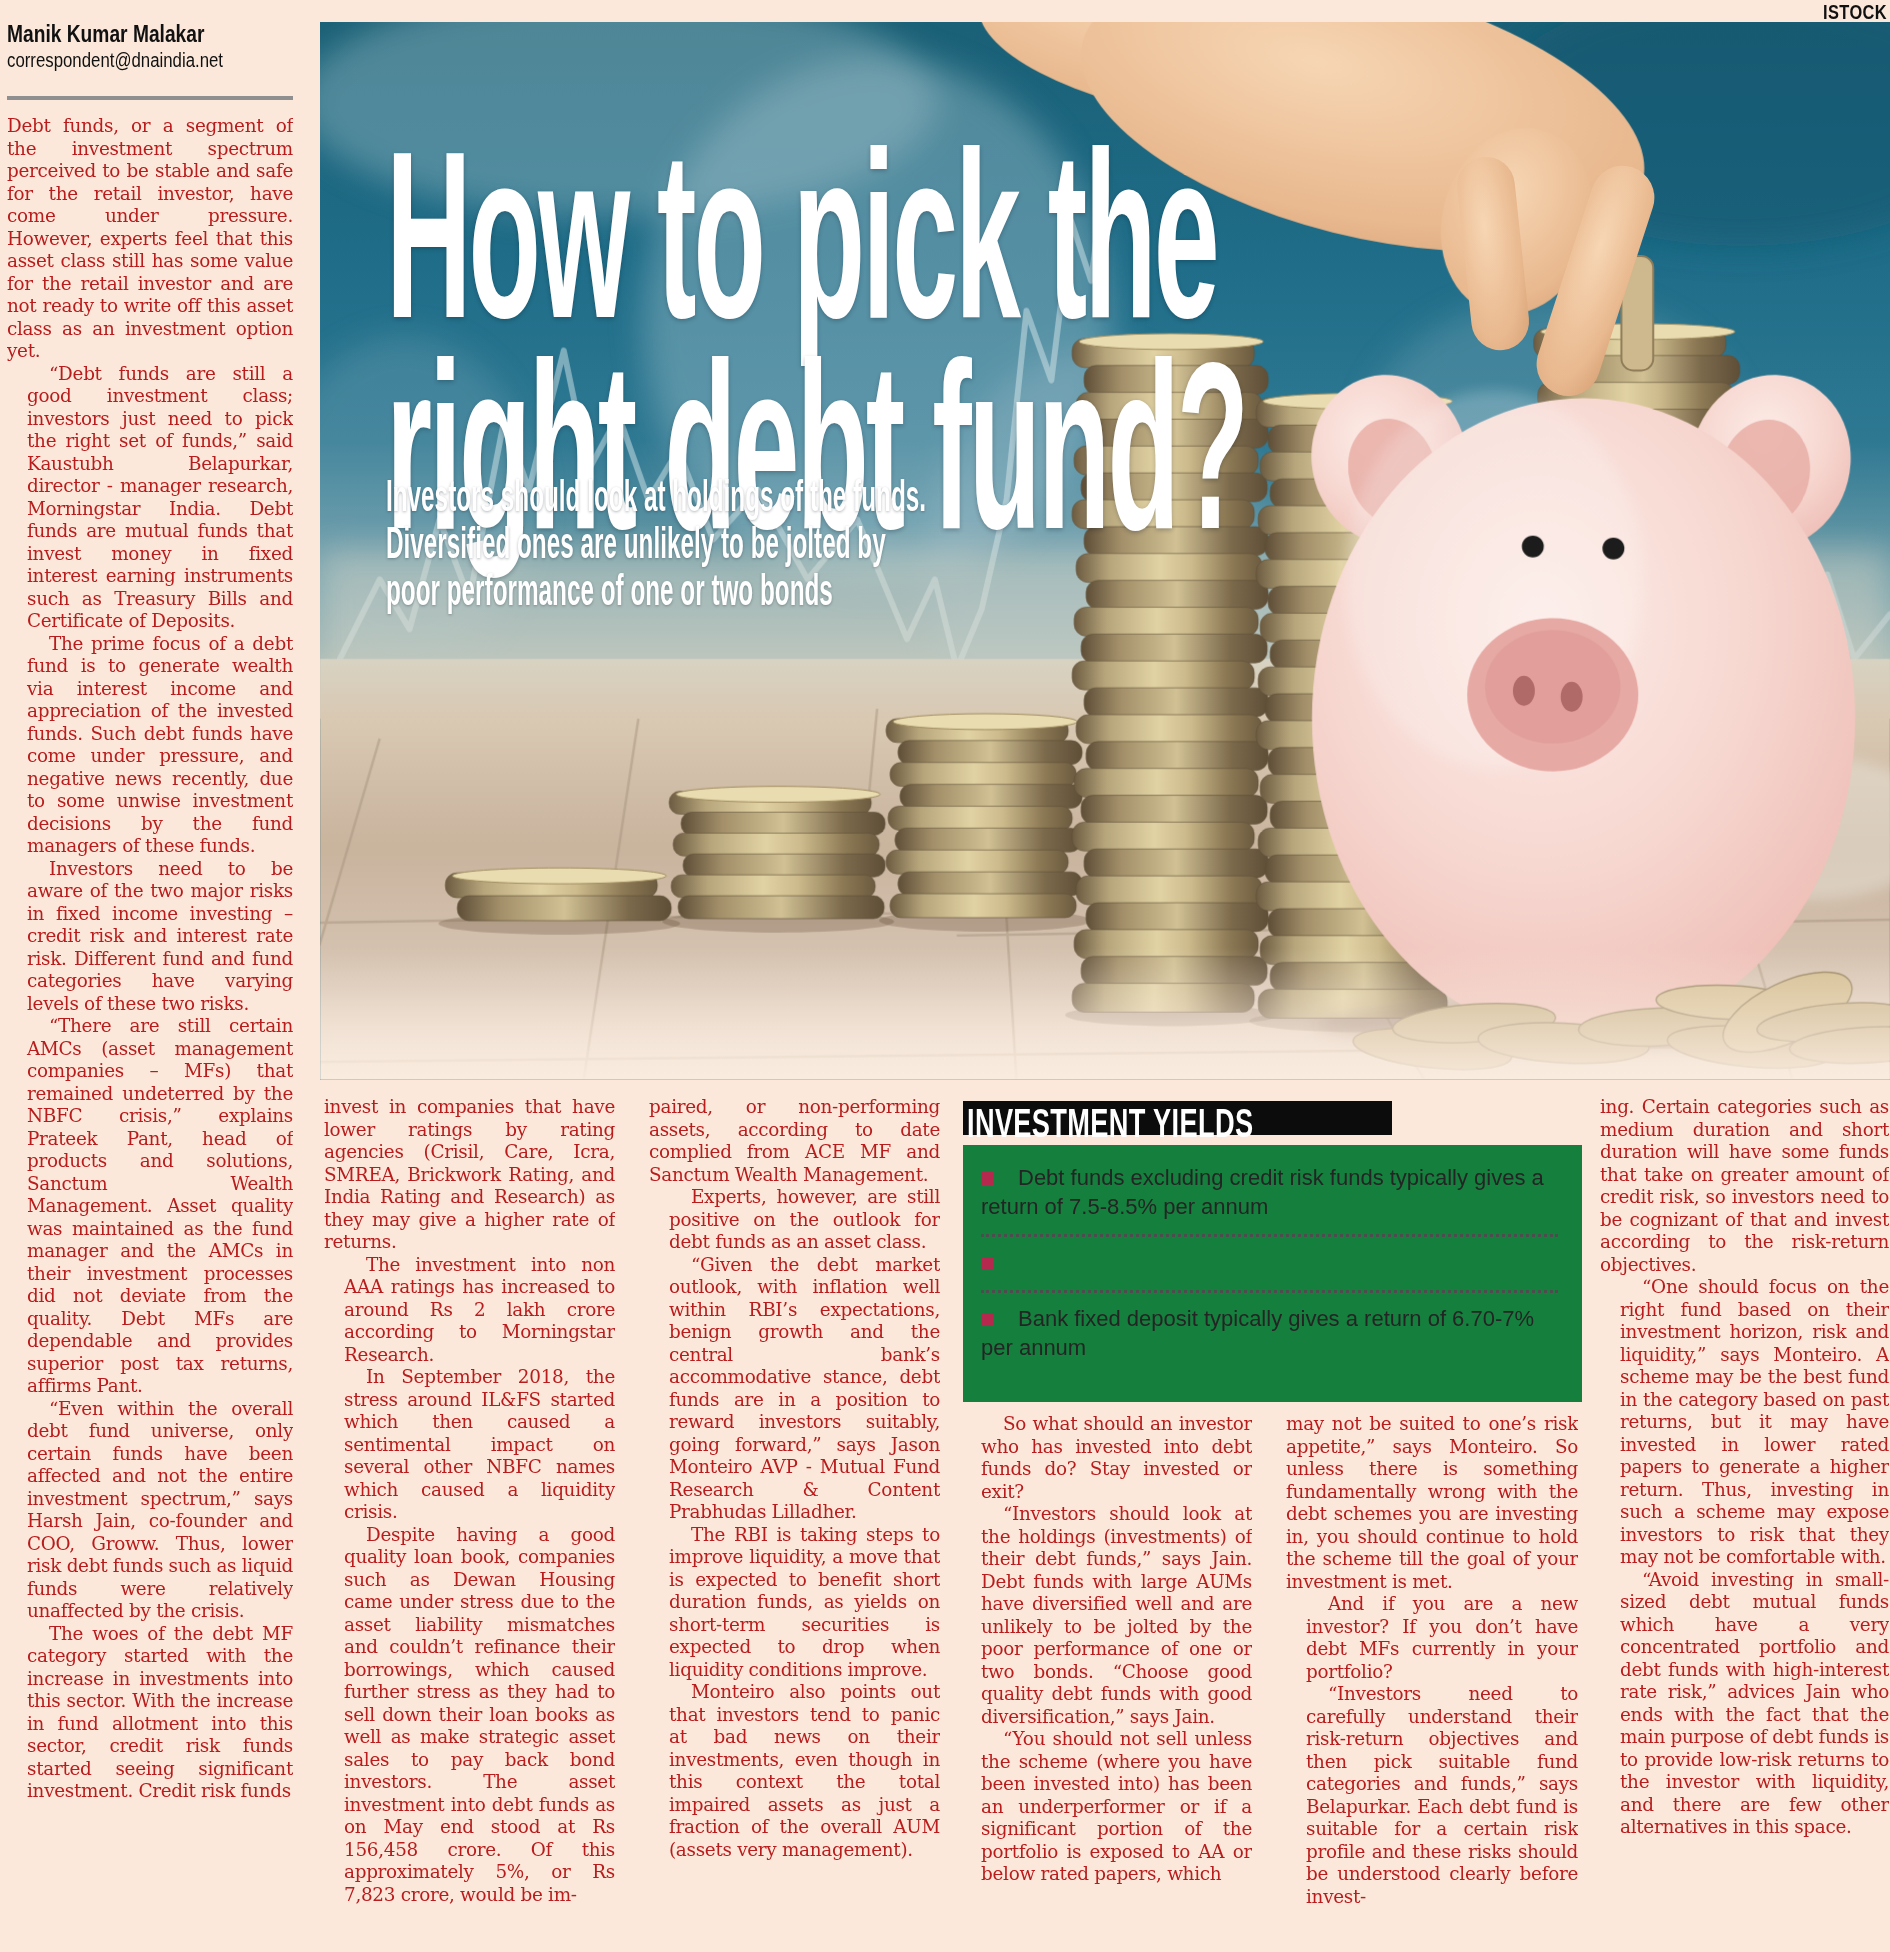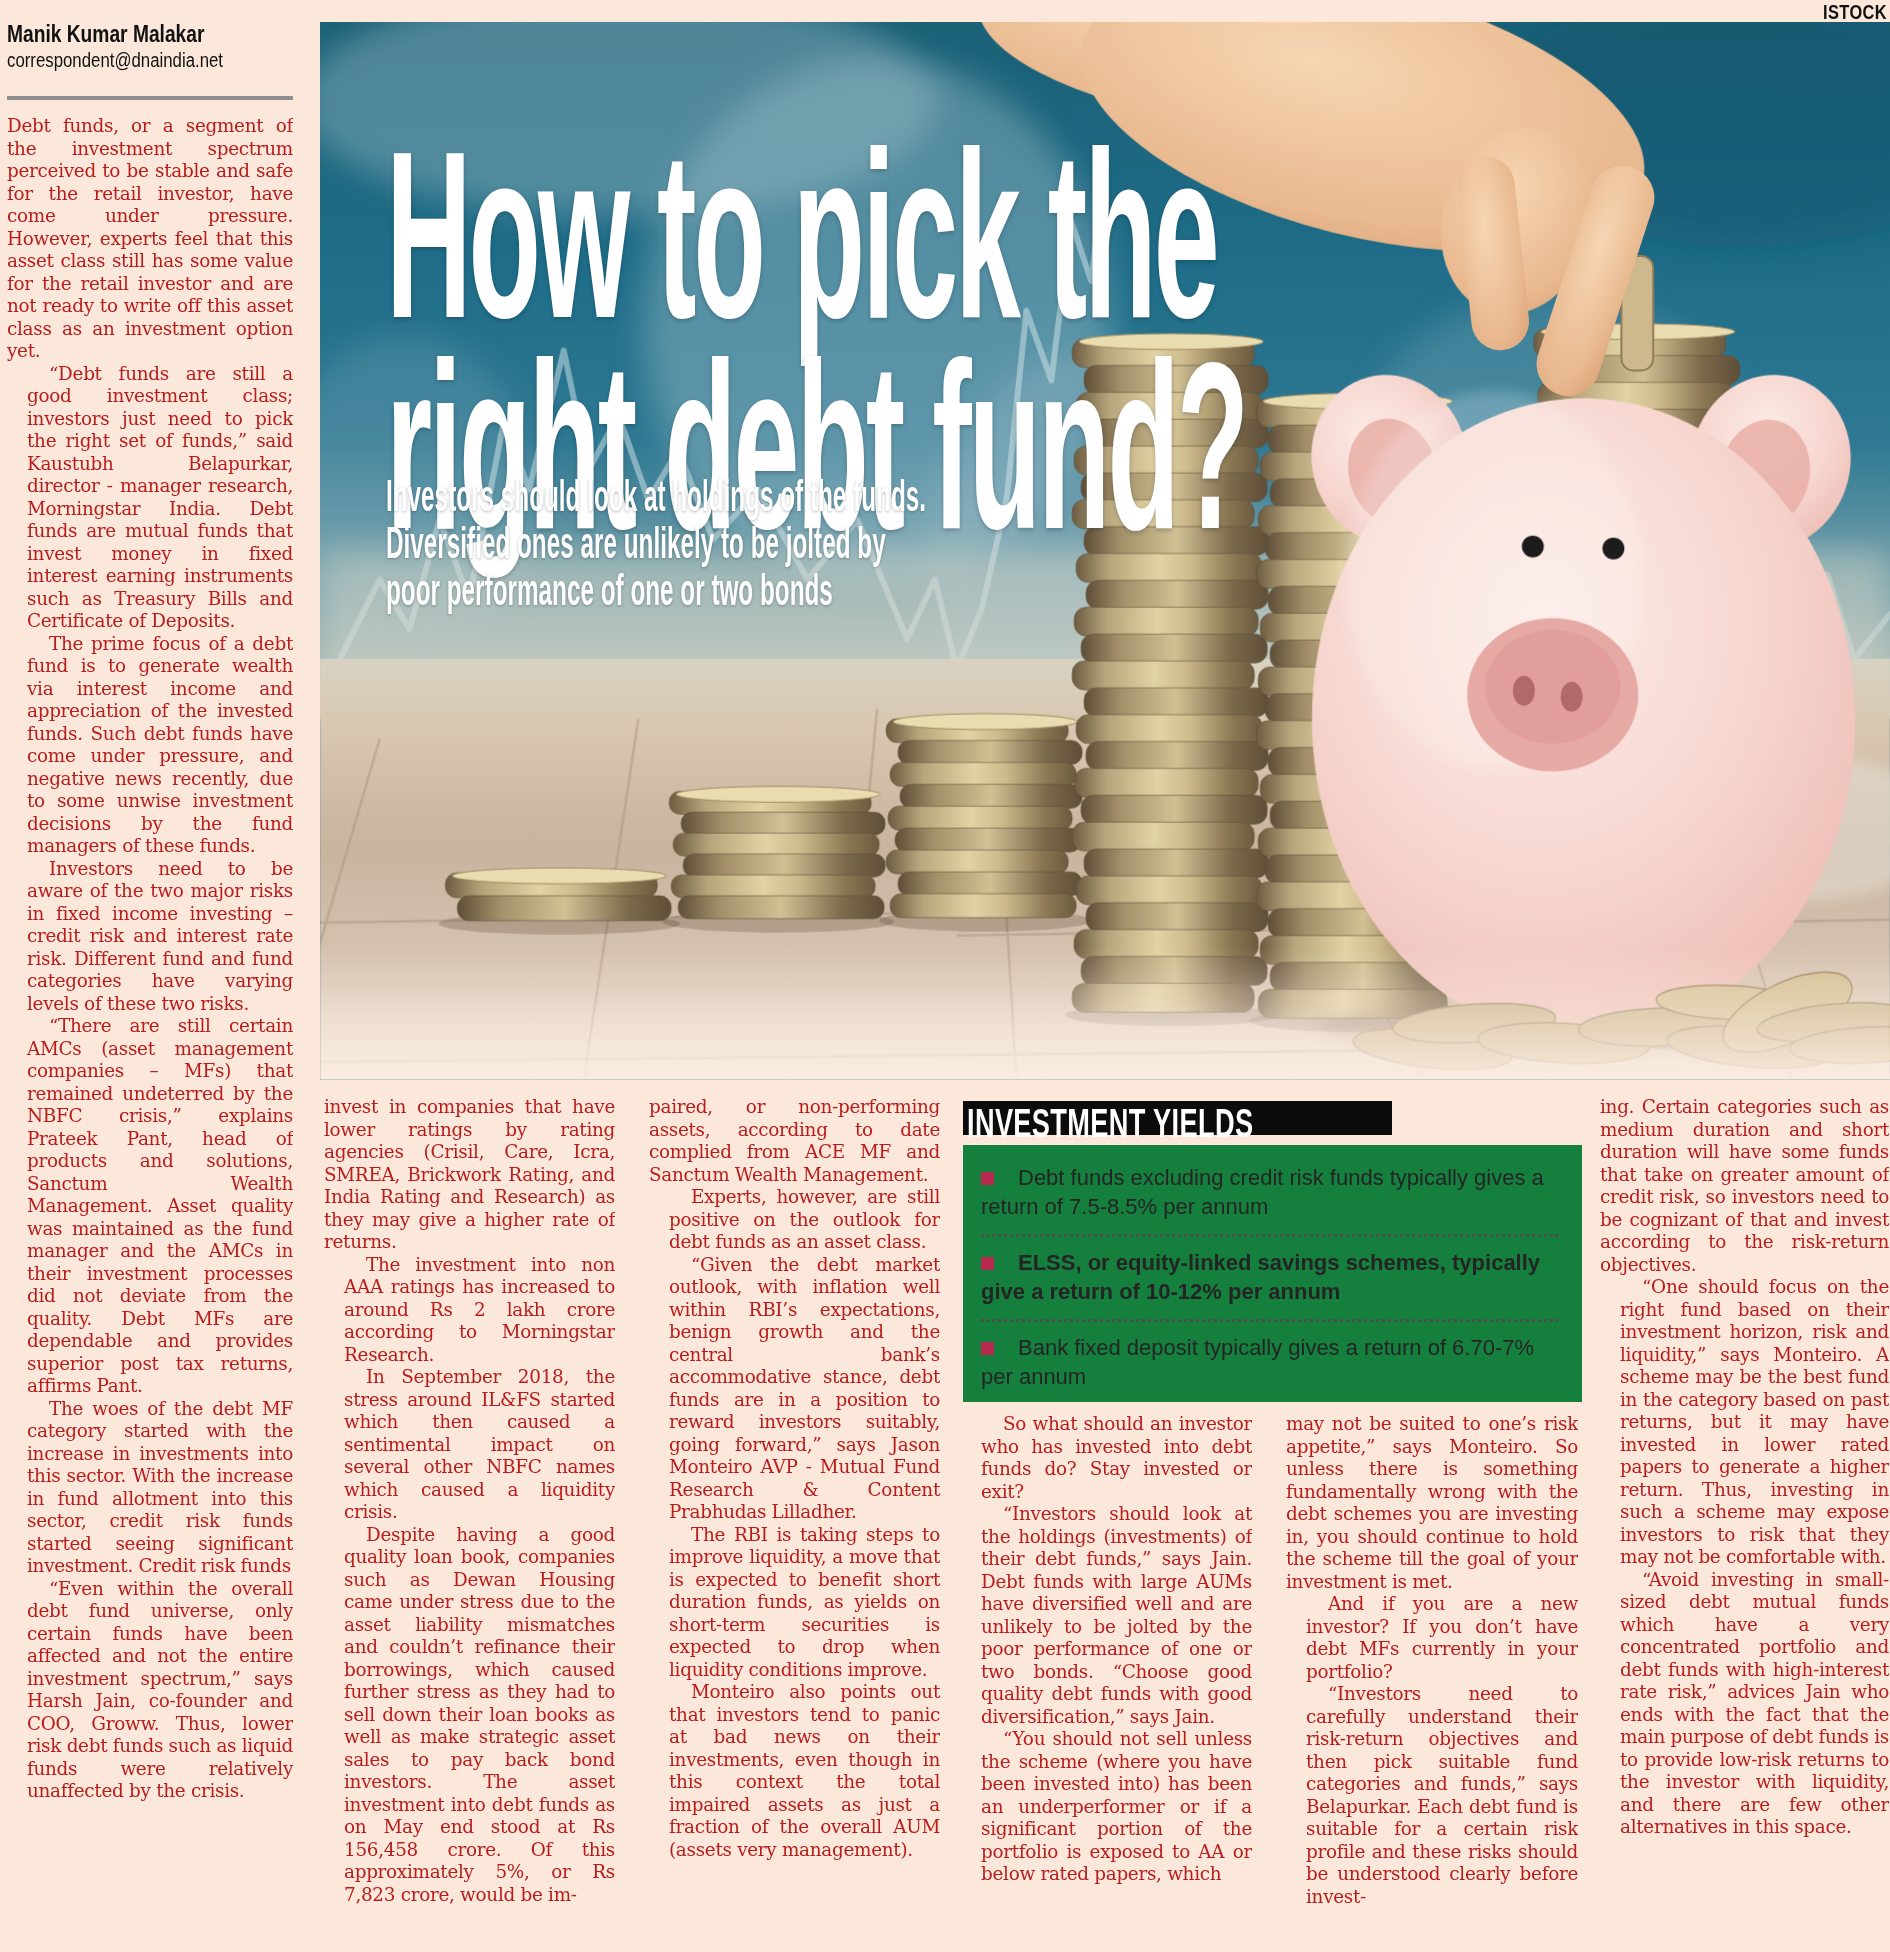--- a/index.html
+++ b/index.html
@@ -47,22 +47,22 @@
   <div><span class="byline-name">Manik Kumar Malakar</span></div>
   <div><span class="byline-email">correspondent@dnaindia.net</span></div>
 </div>
 <div class="byline-rule"></div>
 <div id="col1" class="body-col">
     <p class="para">Debt funds, or a segment of the investment spectrum perceived to be stable and safe for the retail investor, have come under pressure. However, experts feel that this asset class still has some value for the retail investor and are not ready to write off this asset class as an investment option yet.</p>
     <p class="para ind">“Debt funds are still a good investment class; investors just need to pick the right set of funds,” said Kaustubh Belapurkar, director - manager research, Morningstar India. Debt funds are mutual funds that invest money in fixed interest earning instruments such as Treasury Bills and Certificate of Deposits.</p>
     <p class="para ind">The prime focus of a debt fund is to generate wealth via interest income and appreciation of the invested funds. Such debt funds have come under pressure, and negative news recently, due to some unwise investment decisions by the fund managers of these funds.</p>
     <p class="para ind">Investors need to be aware of the two major risks in fixed income investing – credit risk and interest rate risk. Different fund and fund categories have varying levels of these two risks.</p>
     <p class="para ind">“There are still certain AMCs (asset management companies – MFs) that remained undeterred by the NBFC crisis,” explains Prateek Pant, head of products and solutions, Sanctum Wealth Management. Asset quality was maintained as the fund manager and the AMCs in their investment processes did not deviate from the quality. Debt MFs are dependable and provides superior post tax returns, affirms Pant.</p>
+    <p class="para ind">“Even within the overall debt fund universe, only certain funds have been affected and not the entire investment spectrum,” says Harsh Jain, co-founder and COO, Groww. Thus, lower risk debt funds such as liquid funds were relatively unaffected by the crisis.</p>
     <p class="para ind">The woes of the debt MF category started with the increase in investments into this sector. With the increase in fund allotment into this sector, credit risk funds started seeing significant investment. Credit risk funds</p>
-    <p class="para ind">“Even within the overall debt fund universe, only certain funds have been affected and not the entire investment spectrum,” says Harsh Jain, co-founder and COO, Groww. Thus, lower risk debt funds such as liquid funds were relatively unaffected by the crisis.</p>
   </div>
 
 <div class="hero">
   <svg width="1570" height="1058" viewBox="0 0 1578 1063" xmlns="http://www.w3.org/2000/svg">
     <defs>
       <linearGradient id="bgG" x1="0" y1="0" x2="0" y2="1">
         <stop offset="0" stop-color="#1a6076"></stop>
           <stop offset=".35" stop-color="#1f6d89"></stop>
         <stop offset=".6" stop-color="#2e7892"></stop>
           <stop offset=".82" stop-color="#79a3ad"></stop>
@@ -306,21 +306,21 @@
     <p class="para ind">“Given the debt market outlook, with inflation well within RBI’s expectations, benign growth and the central bank’s accommodative stance, debt funds are in a position to reward investors suitably, going forward,” says Jason Monteiro AVP - Mutual Fund Research &amp; Content Prabhudas Lilladher.</p>
     <p class="para ind">The RBI is taking steps to improve liquidity, a move that is expected to benefit short duration funds, as yields on short-term securities is expected to drop when liquidity conditions improve.</p>
     <p class="para ind">Monteiro also points out that investors tend to panic at bad news on their investments, even though in this context the total impaired assets as just a fraction of the overall AUM (assets very management).</p>
   </div>
 
 <div class="yields-bar">
   <span>INVESTMENT YIELDS</span>
 </div>
 <div class="yields-box">
     <div class="yield-item"><span class="bullet"></span><span>Debt funds excluding credit risk funds typically gives a return of 7.5-8.5% per annum</span></div>
-    <div class="yield-item bold"><span class="bullet"></span><span>ELSS, or equity-linked savings schemes, typically give a return of 10-12% per annum</span></div>
+    <div class="yield-item bold"><span class="bullet"></span></div>
     <div class="yield-item"><span class="bullet"></span><span>Bank fixed deposit typically gives a return of 6.70-7% per annum</span></div>
   </div>
 
 <div id="col4" class="body-col">
     <p class="para ind">So what should an investor who has invested into debt funds do? Stay invested or exit?</p>
     <p class="para ind">“Investors should look at the holdings (investments) of their debt funds,” says Jain. Debt funds with large AUMs have diversified well and are unlikely to be jolted by the poor performance of one or two bonds. “Choose good quality debt funds with good diversification,” says Jain.</p>
     <p class="para ind">“You should not sell unless the scheme (where you have been invested into) has been an underperformer or if a significant portion of the portfolio is exposed to AA or below rated papers, which</p>
   </div>
 <div id="col5" class="body-col">
     <p class="para">may not be suited to one’s risk appetite,” says Monteiro. So unless there is something fundamentally wrong with the debt schemes you are investing in, you should continue to hold the scheme till the goal of your investment is met.</p>

